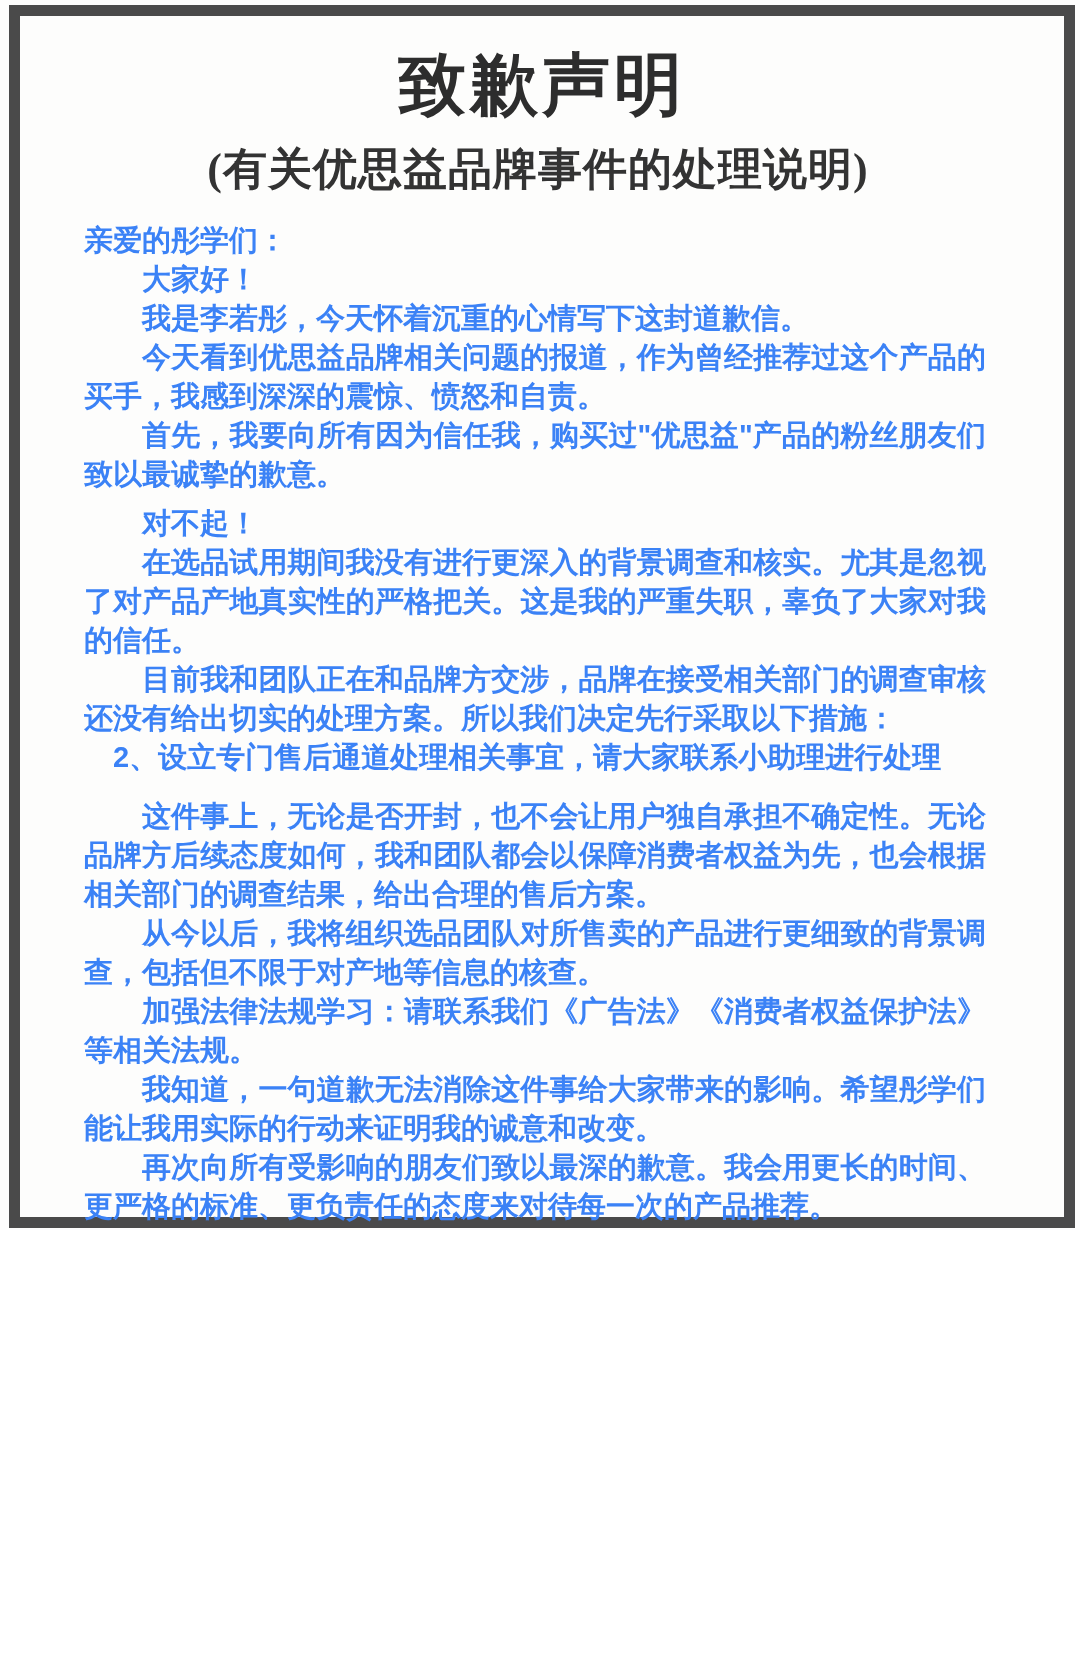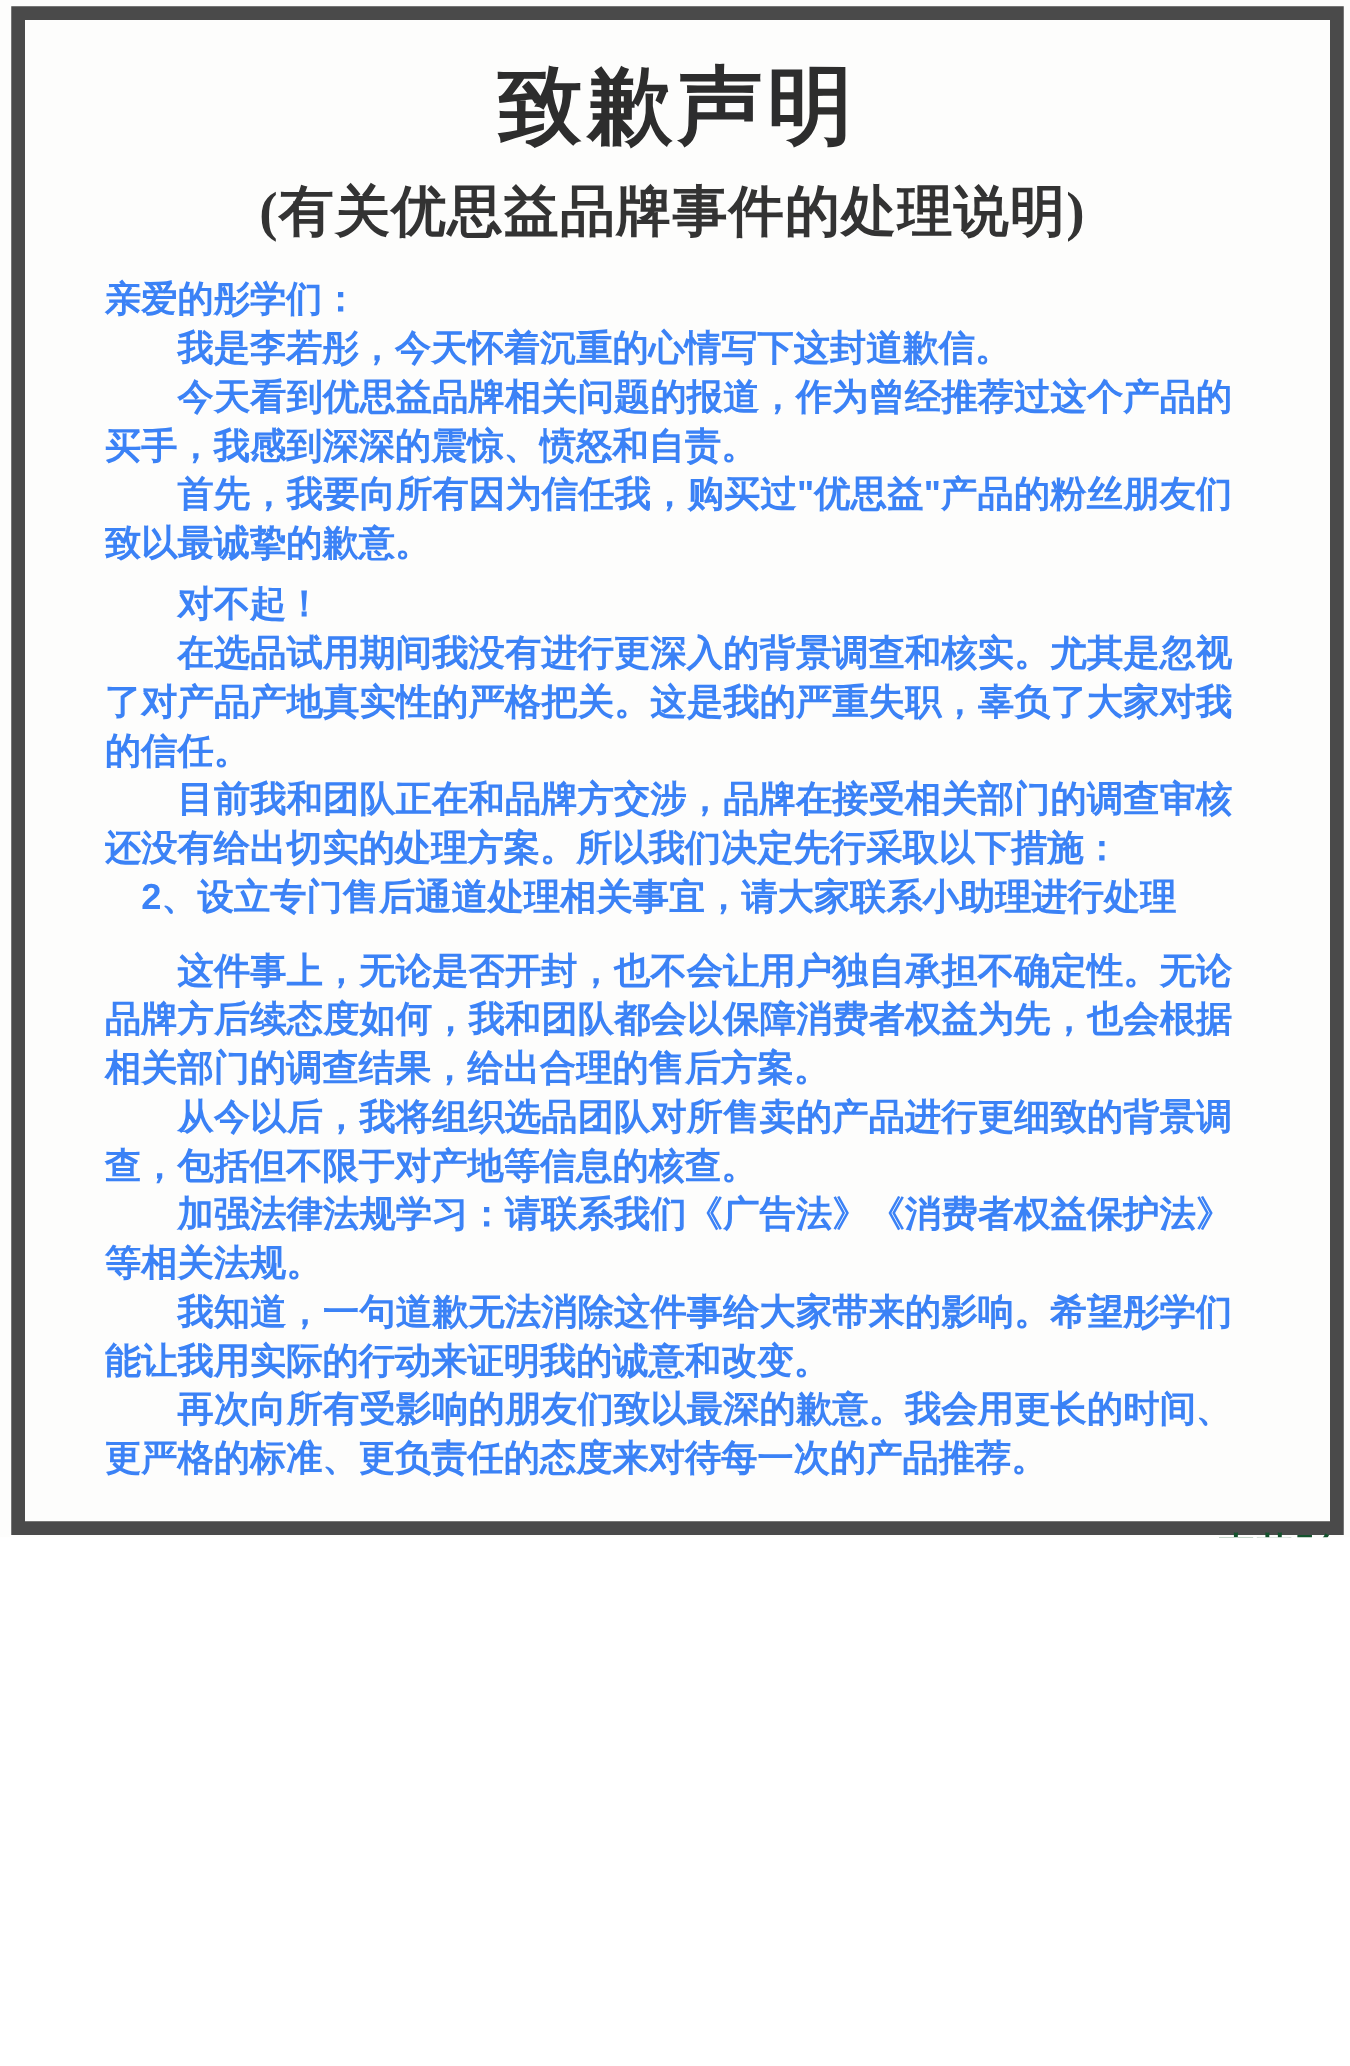--- a/index.html
+++ b/index.html
@@ -82,20 +82,21 @@
 
 <div class="canvas">
   <div class="frame"></div>
 
   <div class="page">
     <h1 class="title">致歉声明</h1>
     <h2 class="subtitle">(有关优思益品牌事件的处理说明)</h2>
 
     <div class="letter-body">
         <p class="para salutation">亲爱的彤学们：</p>
+        <p class="para body">大家好！</p>
         <p class="para body">我是李若彤，今天怀着沉重的心情写下这封道歉信。</p>
         <p class="para body">今天看到优思益品牌相关问题的报道，作为曾经推荐过这个产品的买手，我感到深深的震惊、愤怒和自责。</p>
         <p class="para body">首先，我要向所有因为信任我，购买过"优思益"产品的粉丝朋友们致以最诚挚的歉意。</p>
         <p class="para body-sp">对不起！</p>
         <p class="para body">在选品试用期间我没有进行更深入的背景调查和核实。尤其是忽视了对产品产地真实性的严格把关。这是我的严重失职，辜负了大家对我的信任。</p>
         <p class="para body">目前我和团队正在和品牌方交涉，品牌在接受相关部门的调查审核还没有给出切实的处理方案。所以我们决定先行采取以下措施：</p>
         <p class="para list">2、设立专门售后通道处理相关事宜，请大家联系小助理进行处理</p>
         <p class="para body-gap">这件事上，无论是否开封，也不会让用户独自承担不确定性。无论品牌方后续态度如何，我和团队都会以保障消费者权益为先，也会根据相关部门的调查结果，给出合理的售后方案。</p>
         <p class="para body">从今以后，我将组织选品团队对所售卖的产品进行更细致的背景调查，包括但不限于对产地等信息的核查。</p>
         <p class="para body">加强法律法规学习：请联系我们《广告法》《消费者权益保护法》等相关法规。</p>

